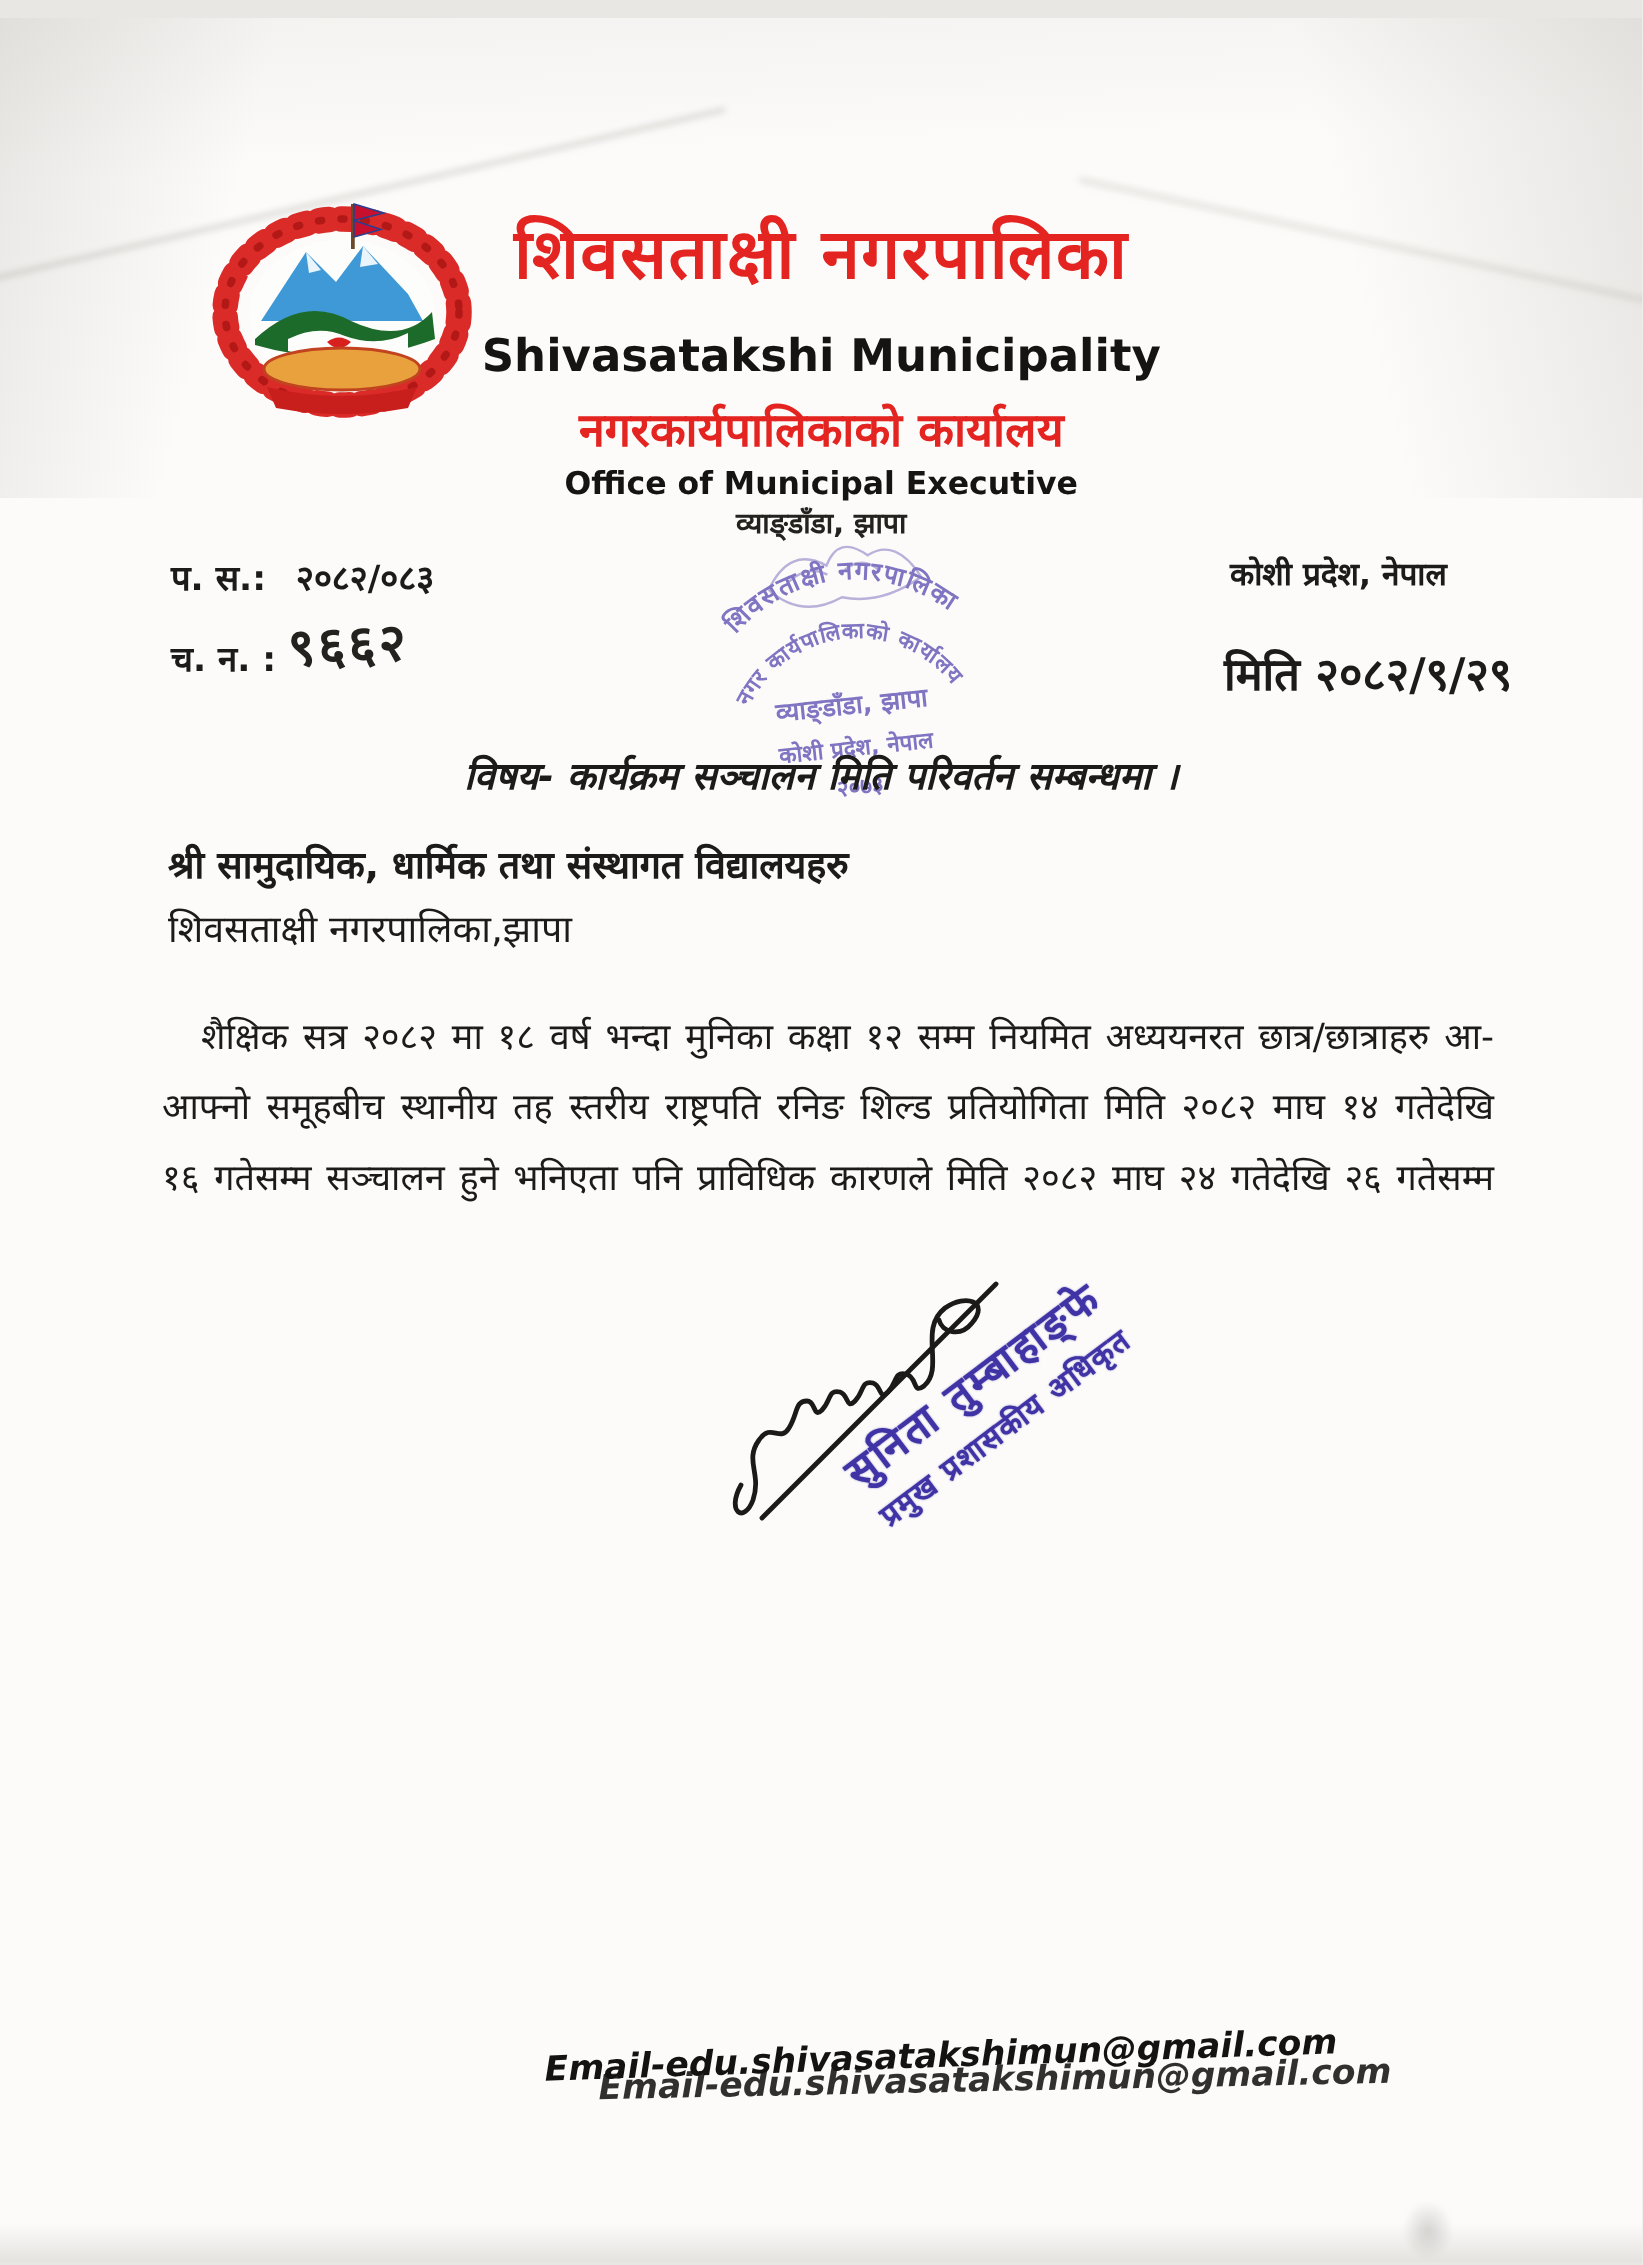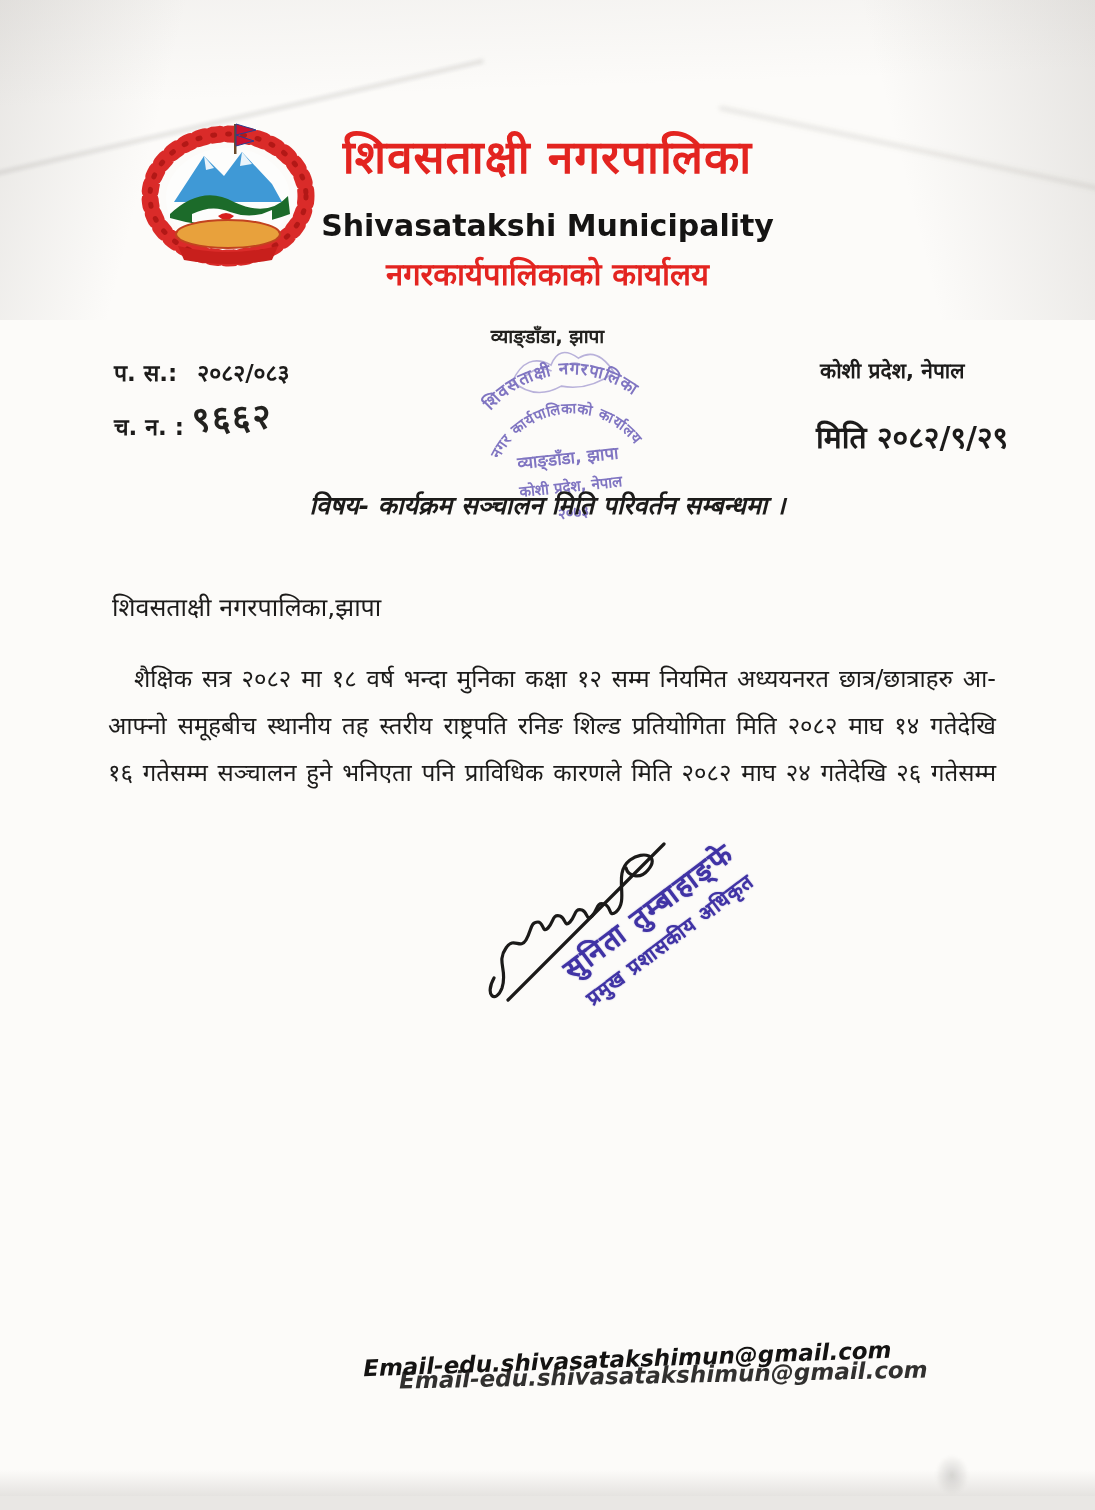--- a/index.html
+++ b/index.html
@@ -1,17 +1,17 @@
 <!DOCTYPE html>
 <html><head>
 <meta charset="utf-8">
 <style>
   html,body{margin:0;padding:0;background:#e9e7e4;}
   .page{
-    position:relative; width:1095px; height:1496px; margin:0 auto;
+    position:relative; width:1095px; height:1496px; margin:12px auto;
     background:#fcfbf9; overflow:hidden;
     font-family:"DejaVu Sans","Liberation Sans",sans-serif;
     color:#1c1b1a;
   }
   
   .crease-top{
     position:absolute; left:0; top:0; width:100%; height:320px;
     background:
       linear-gradient(104deg, rgba(150,145,140,0.20) 0%, rgba(255,255,255,0) 16%),
       linear-gradient(256deg, rgba(150,145,140,0.22) 0%, rgba(255,255,255,0) 20%),
@@ -123,20 +123,21 @@
 
     <path d="M56 128 Q106 140 156 128 L150 142 Q106 150 62 142 Z" fill="#c81f1c"></path>
 
     <rect x="112" y="6" width="2.5" height="30" fill="#6b4a2b"></rect>
     <path d="M114 6 L134 12 L114 17 Z M114 17 L132 23 L114 28 Z" fill="#c8102e" stroke="#2a3e8f" stroke-width="1"></path>
   </svg>
 
   <div class="centered title-np">शिवसताक्षी नगरपालिका</div>
   <div class="centered title-en">Shivasatakshi Municipality</div>
   <div class="centered office-np">नगरकार्यपालिकाको कार्यालय</div>
+  <div class="centered office-en">Office of Municipal Executive</div>
   <div class="centered location-np">व्याङ्डाँडा, झापा</div>
 
   <div class="ref-ps">
     <span>प. स.:</span><span class="val">२०८२/०८३</span>
   </div>
   <div class="ref-cn">
     <span>च. न. :</span><span class="hand-number">९६६२</span>
   </div>
 
   <div class="meta-province">कोशी प्रदेश, नेपाल</div>
@@ -157,20 +158,21 @@
         <textPath href="#arcInner" startOffset="50%" text-anchor="middle">नगर कार्यपालिकाको कार्यालय</textPath>
       </text>
       <text x="125" y="150" font-size="17" font-weight="700" text-anchor="middle">व्याङ्डाँडा, झापा</text>
       <text x="125" y="178" font-size="15" font-weight="700" text-anchor="middle">कोशी प्रदेश, नेपाल</text>
       <text x="125" y="204" font-size="15" font-weight="700" text-anchor="middle">२०७३</text>
     </g>
   </svg>
 
   <div class="centered subject">विषय- कार्यक्रम सञ्चालन मिति परिवर्तन  सम्बन्धमा ।</div>
 
+  <div class="addr1">श्री सामुदायिक, धार्मिक तथा संस्थागत विद्यालयहरु</div>
   <div class="addr2">शिवसताक्षी नगरपालिका,झापा</div>
 
   <div class="body-par">
     <div class="body-line first">शैक्षिक सत्र २०८२ मा १८ वर्ष भन्दा मुनिका कक्षा १२ सम्म नियमित अध्ययनरत छात्र/छात्राहरु आ-</div>
     <div class="body-line">आफ्नो समूहबीच स्थानीय तह स्तरीय राष्ट्रपति रनिङ शिल्ड प्रतियोगिता मिति २०८२ माघ १४ गतेदेखि</div>
     <div class="body-line">१६ गतेसम्म सञ्चालन हुने भनिएता पनि प्राविधिक कारणले मिति २०८२ माघ २४ गतेदेखि २६ गतेसम्म</div>
   </div>
 
   <svg class="signature" viewBox="0 0 215 180" aria-hidden="true">
     <g fill="none" stroke="#1b1a19" stroke-width="3.2" stroke-linecap="round">

